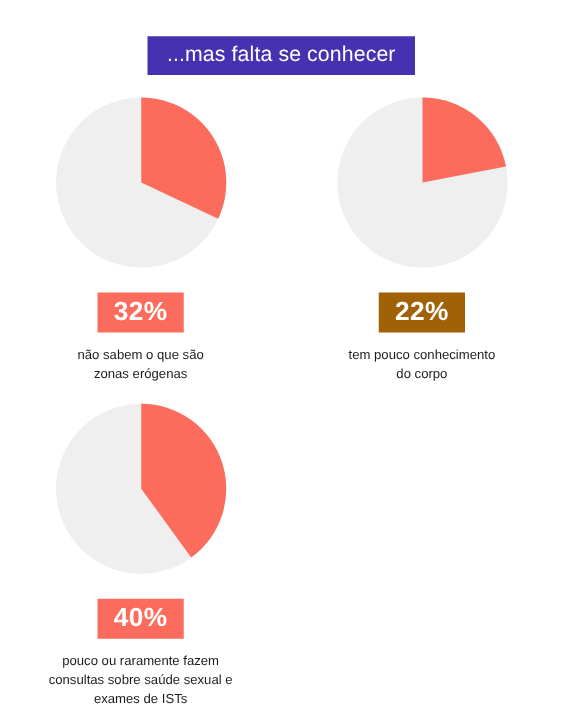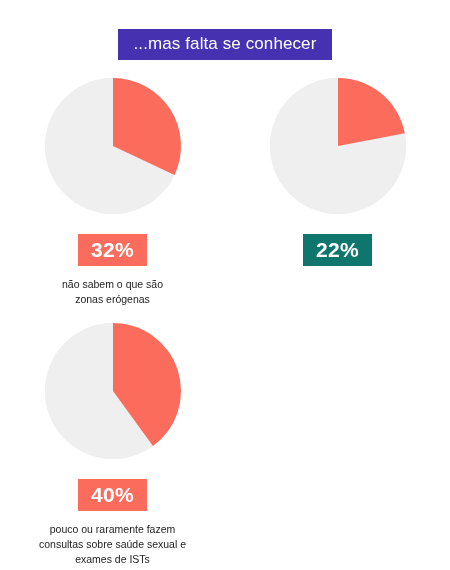--- a/index.html
+++ b/index.html
@@ -118,21 +118,23 @@
 zonas erógenas</div>
     </div>
 
     <div class="cell">
       <div class="pie">
         <svg class="pie-svg" viewBox="0 0 100 100">
           <circle cx="50" cy="50" r="50" fill="#efefef"></circle>
           <path fill="#fb6c5c" d="M50,50 L50.000,0.000 A50,50 0 0 1 99.114,40.631 Z"></path>
         </svg>
       </div>
-      <div class="badge" style="background: #0f766e;">22%</div>
+      <div class="badge" style="background: #a16207;">22%</div>
+      <div class="caption" style="color: rgb(29, 29, 29);">tem pouco conhecimento
+do corpo</div>
     </div>
 
     <div class="cell">
       <div class="pie">
         <svg class="pie-svg" viewBox="0 0 100 100">
           <circle cx="50" cy="50" r="50" fill="#efefef"></circle>
           <path fill="#fb6c5c" d="M50,50 L50.000,0.000 A50,50 0 0 1 79.389,90.451 Z"></path>
         </svg>
       </div>
       <div class="badge" style="background: rgb(251, 108, 92);">40%</div>

